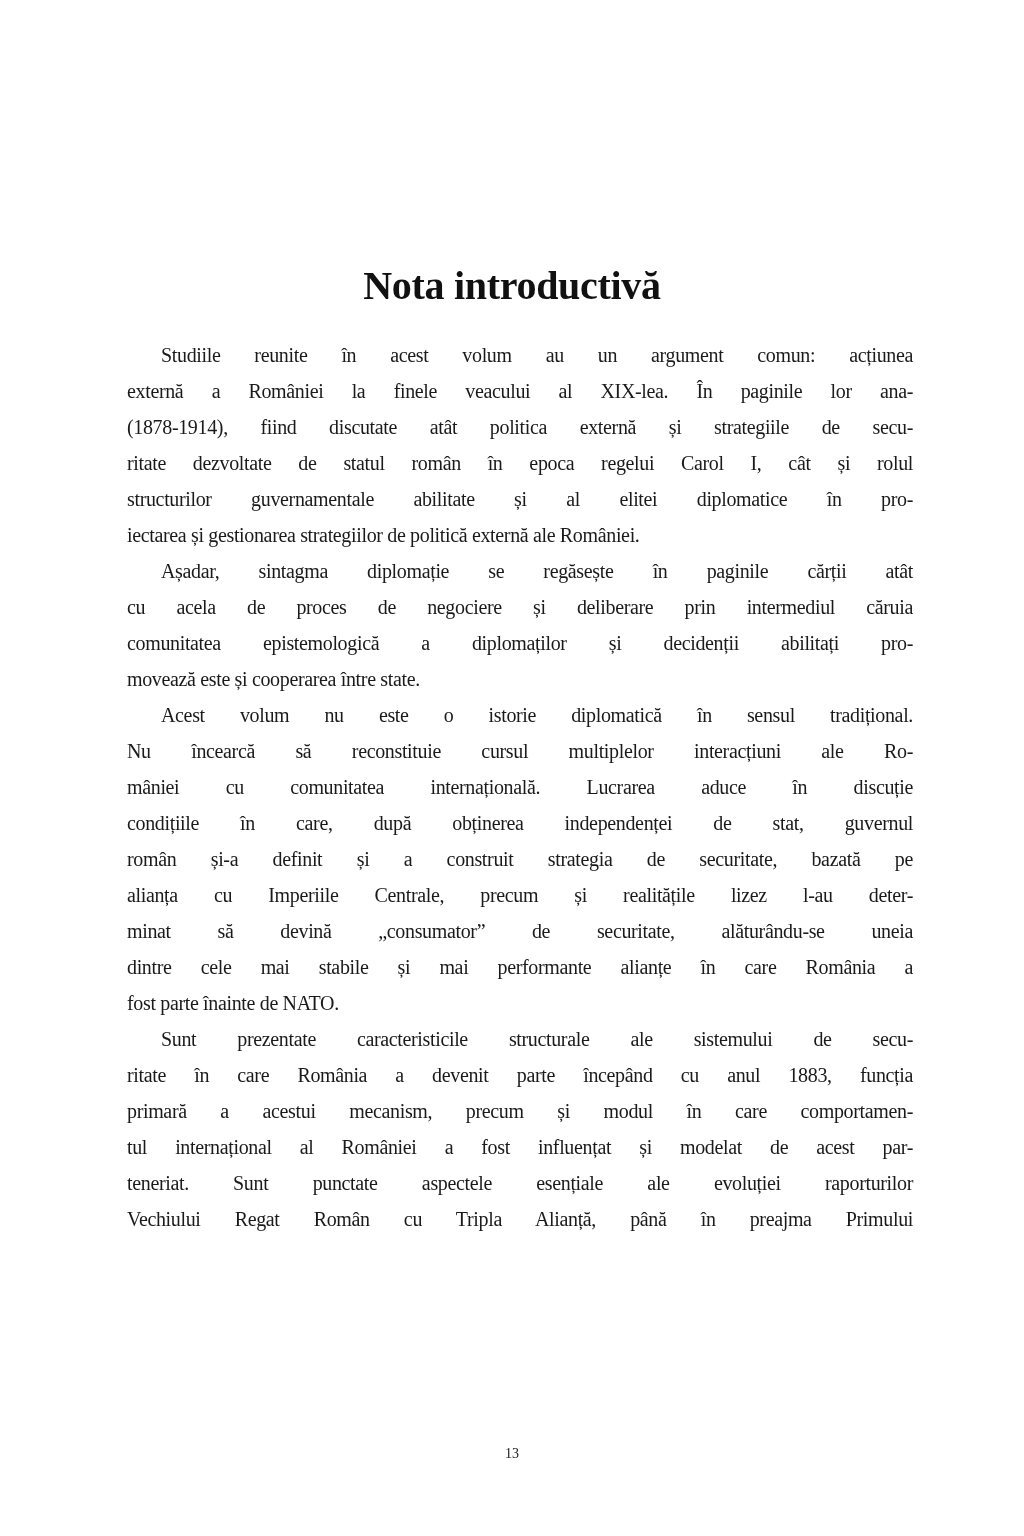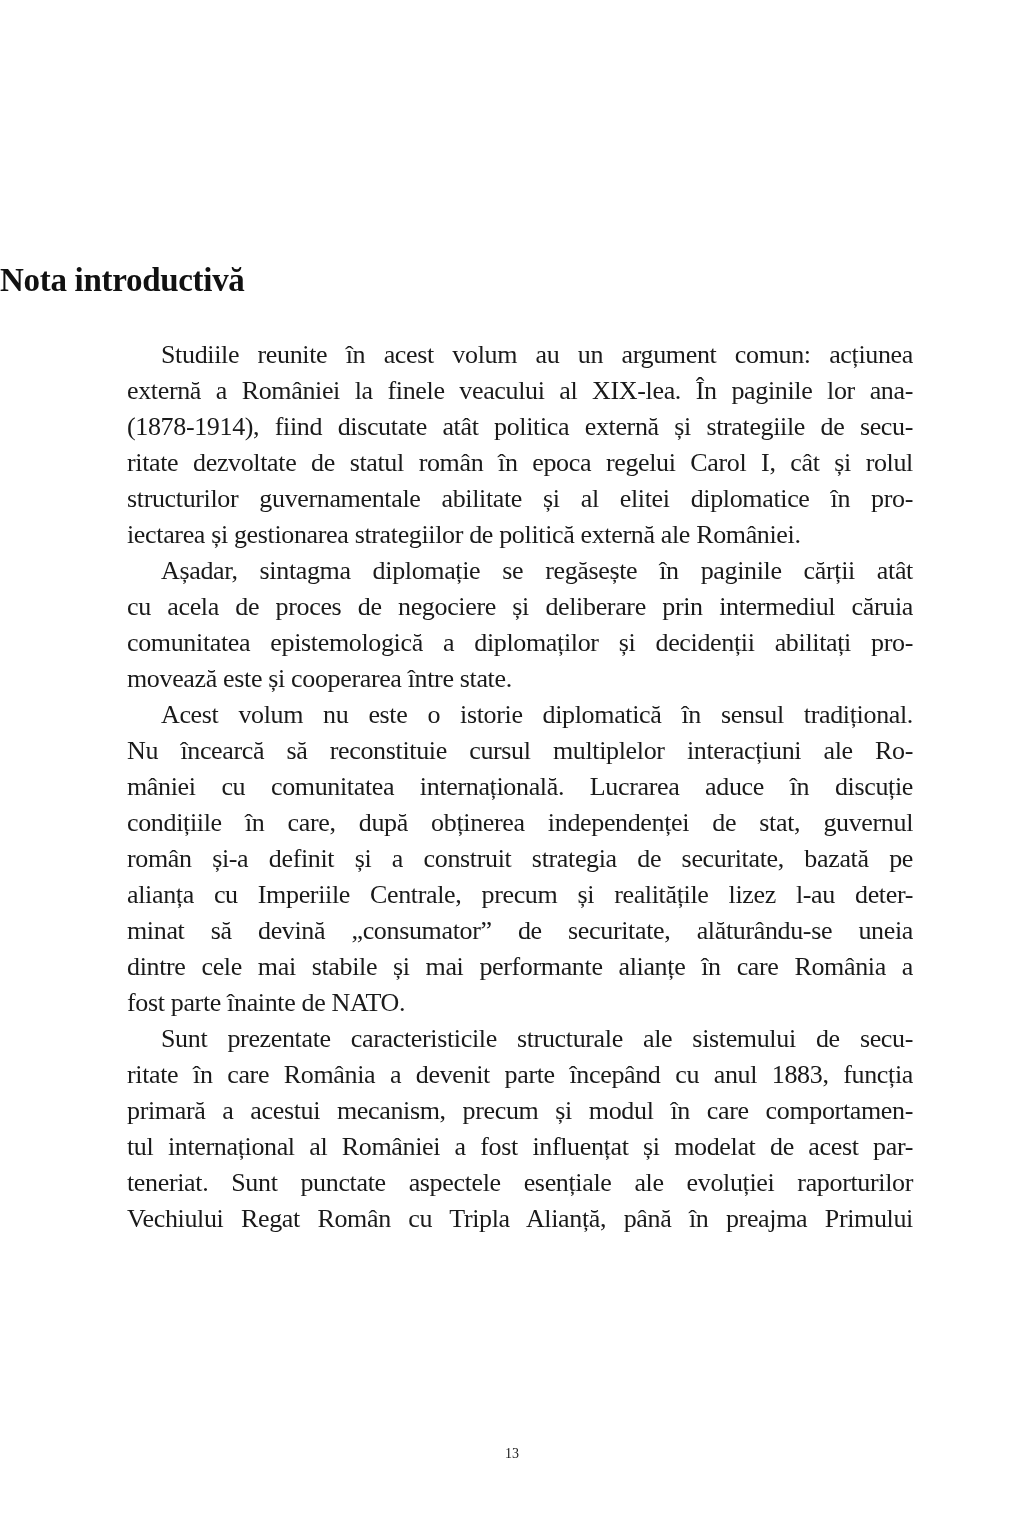--- a/index.html
+++ b/index.html
@@ -19,36 +19,37 @@
       position: absolute;
       left: 0; top: 0;
       width: 1024px;
       height: 1536px;
     }
     .title {
       position: absolute;
       top: 262px;
       left: 0;
       width: 1024px;
-      font-size: 33px;
+      text-align: center;
+      font-size: 40px;
       font-weight: bold;
       letter-spacing: -0.3px;
       color: #111;
     }
     .body-text {
       position: absolute;
       left: 127px;
       top: 337px;
       width: 786px;
     }
     .line {
       display: block;
       height: 36px;
       line-height: 36px;
-      font-size: 26px;
+      font-size: 20px;
       text-align: justify;
       text-align-last: justify;
       white-space: nowrap;
       overflow: visible;
       letter-spacing: -0.35px;
       word-spacing: 0px;
     }
     .line.indent {
       padding-left: 34px;
     }

